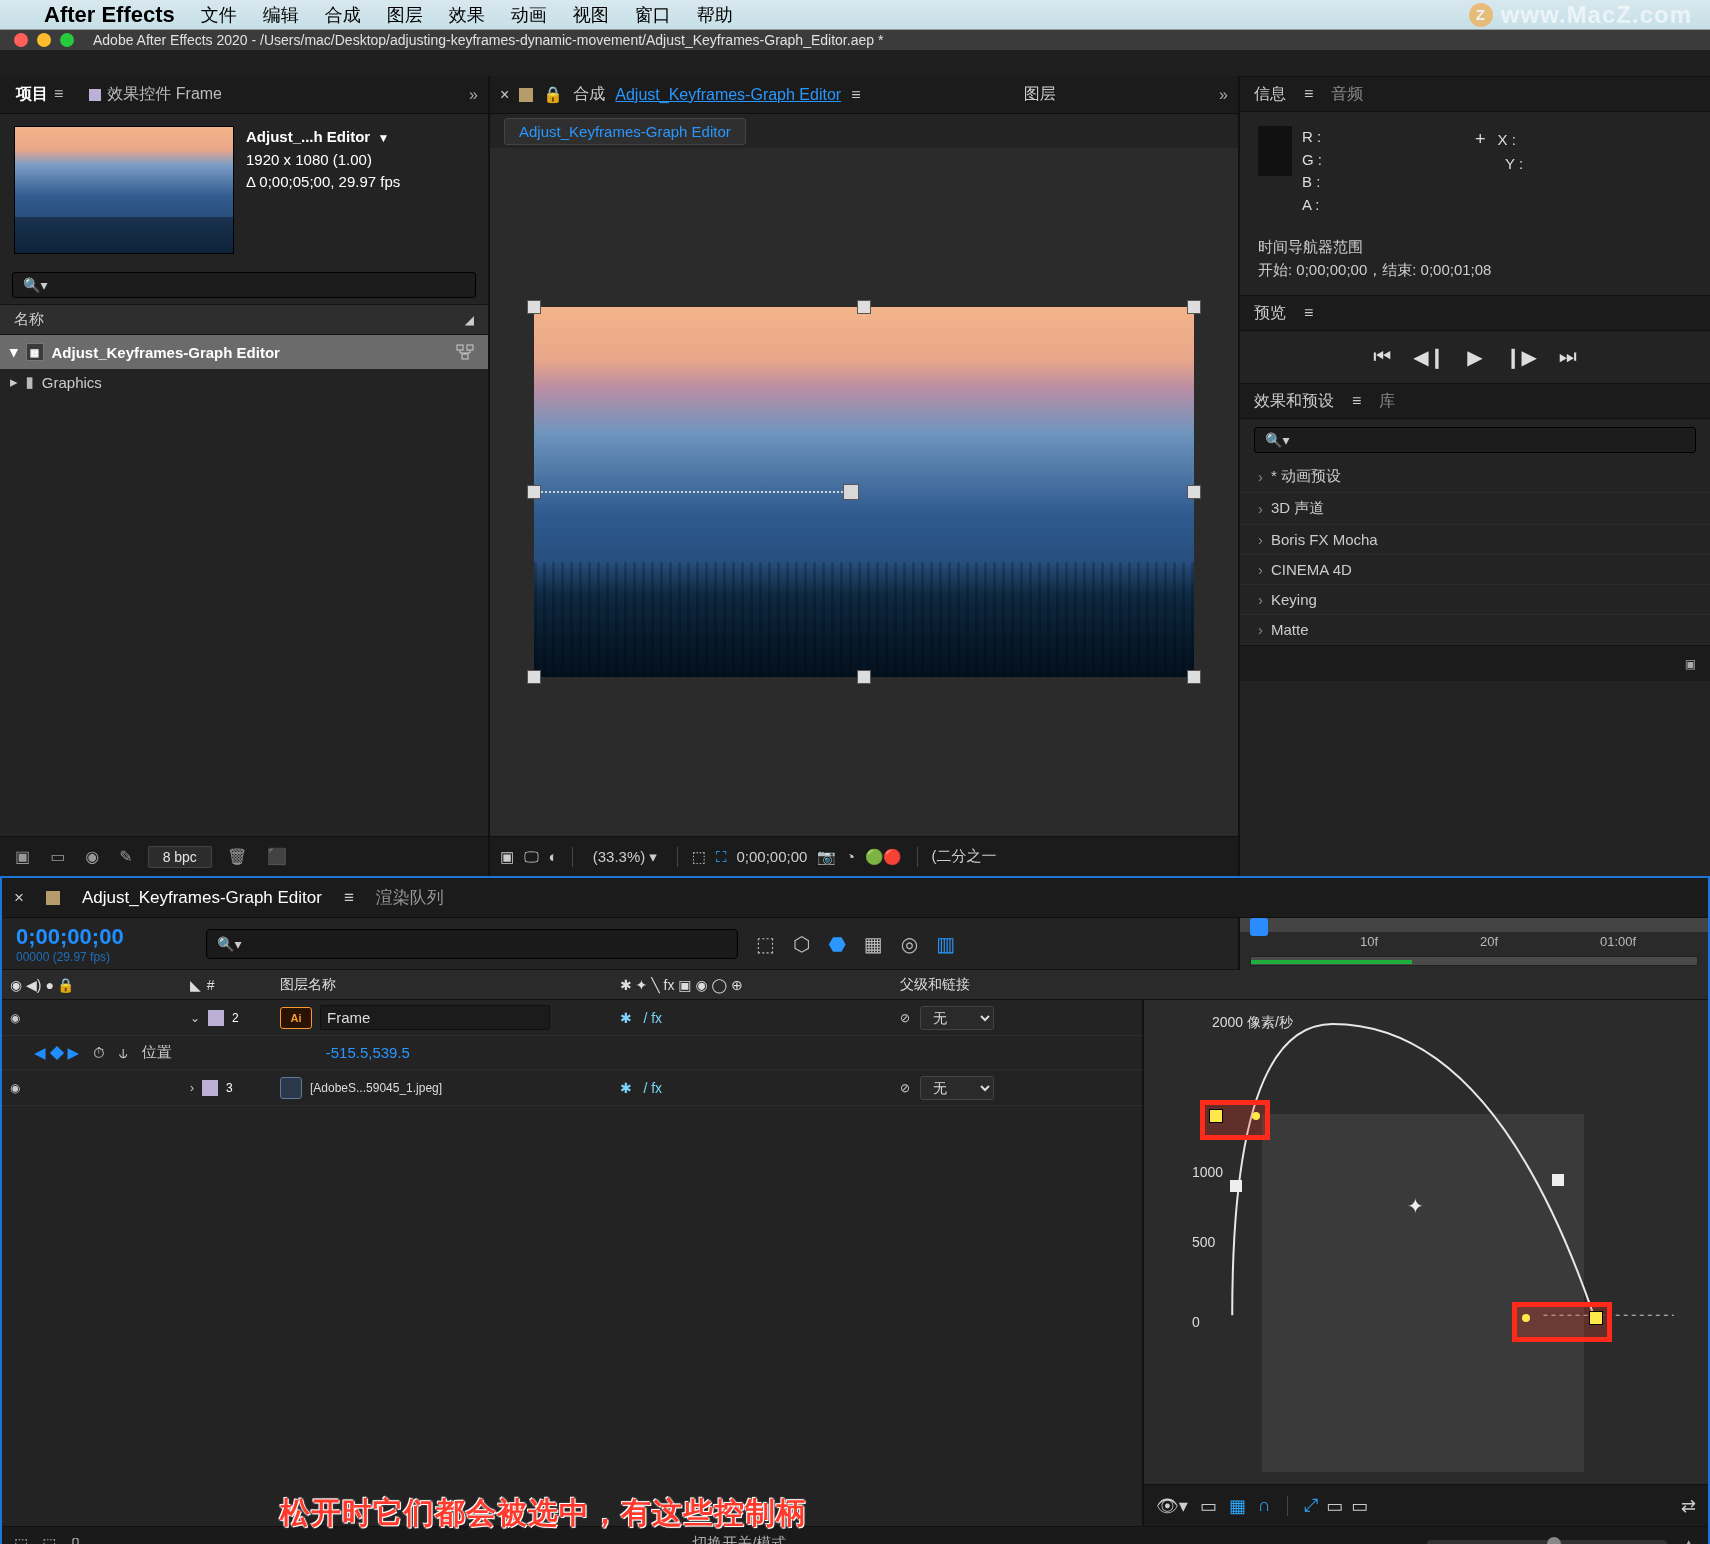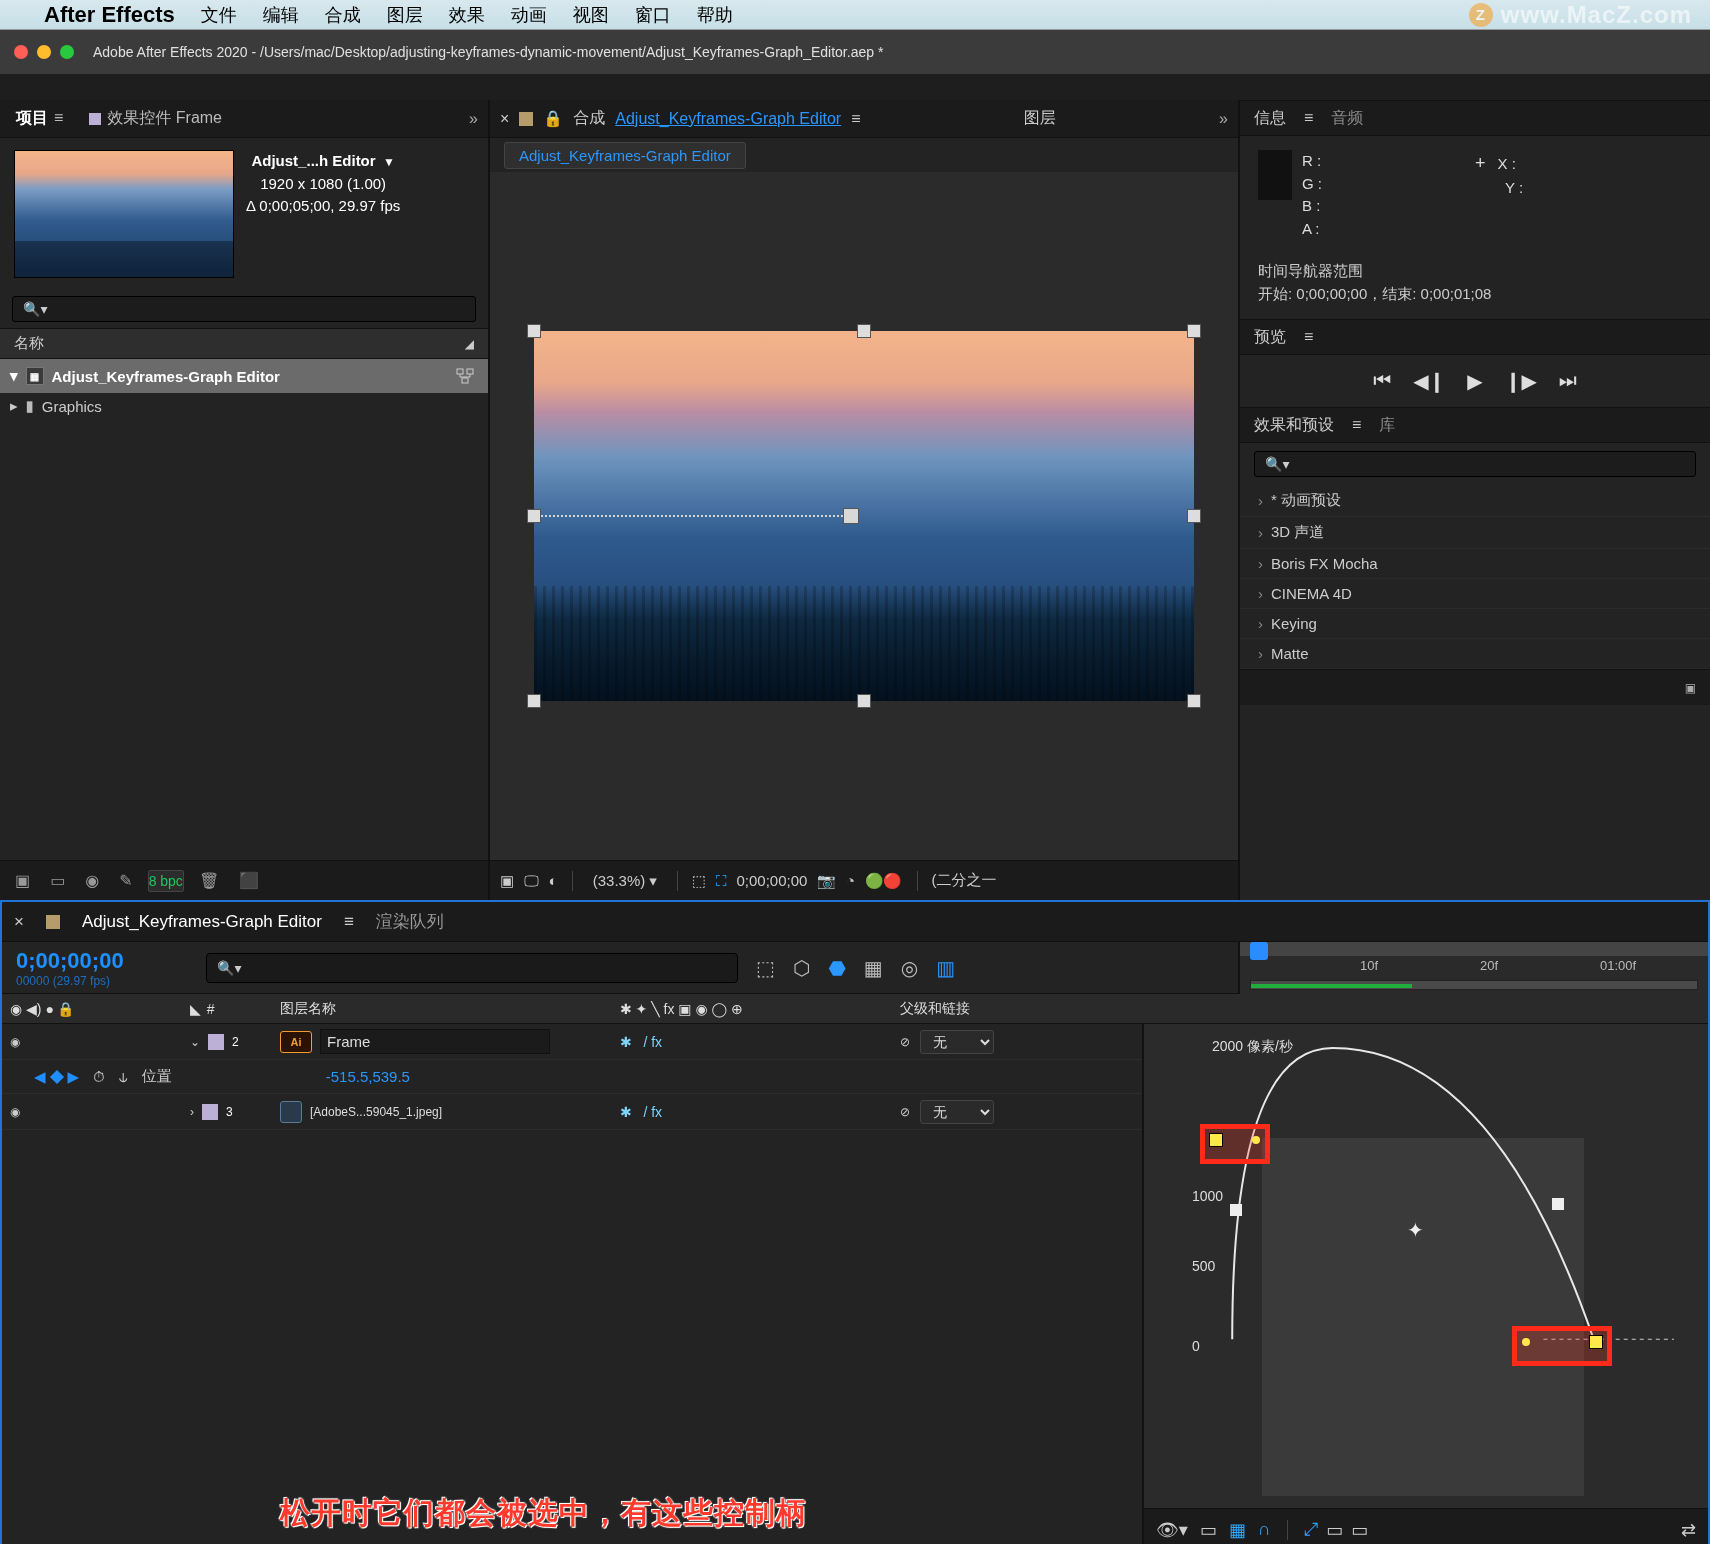--- a/index.html
+++ b/index.html
@@ -6,57 +6,57 @@
 body { background: #1e1e1e; color: #ccc; font-size: 12px; width: 1710px; height: 1544px; overflow: hidden; }
 
 
 .macos-menubar { height: 30px; background: linear-gradient(#d8e8ee,#c6dfe7); display: flex; align-items: center; padding: 0 18px; gap: 26px; color: #000; font-size: 18px; font-weight: 500; border-bottom: 1px solid #999;}
 .apple-icon { font-size: 20px; }
 .app-name { font-weight: 700; font-size: 22px; }
 .macos-menubar .watermark { margin-left: auto; display:flex; align-items:center; gap:8px; opacity:.6; color:#fff; font-weight:700; font-size:24px; letter-spacing:1px;}
 .macos-menubar .watermark .z-badge{width:24px;height:24px;border-radius:50%;background:#f7a22e;color:#fff;display:flex;align-items:center;justify-content:center;font-size:15px;}
 
 
-.window-titlebar { height: 44px; background: #3b3b3b; display: flex; align-items: center; padding: 0 14px; gap: 9px; font-size: 14px; color: #ddd;}
+.window-titlebar { height: 20px; background: #3b3b3b; display: flex; align-items: center; padding: 0 14px; gap: 9px; font-size: 14px; color: #ddd;}
 .traffic-light { width: 14px; height: 14px; border-radius: 50%; }
 .tl-red{background:#ff5f56;} .tl-yellow{background:#ffbd2e;} .tl-green{background:#27c93f;}
 .window-title { margin-left: 10px; color:#e0e0e0; }
 
 
 .workspace { display: grid; grid-template-columns: 490px 750px 470px; grid-template-rows: 800px 1fr; height: calc(100% - 58px); margin-top: 26px; }
 
 
 .project-panel { background:#232323; border-right: 2px solid #111; display:flex; flex-direction:column;}
 .panel-tabs { display:flex; align-items:center; height: 38px; padding: 0 10px; background:#1b1b1b; border-bottom:1px solid #111; gap:14px; font-size:16px;}
 .panel-tab { color:#bbb; padding:4px 6px;}
 .panel-tab.active { color:#fff; font-weight:600;}
 .panel-tab .bars{margin-left:6px;opacity:.7;}
 .panel-tab .sq{width:12px;height:12px;background:#bdb0d6;display:inline-block;margin-right:6px;vertical-align:middle;}
 .tab-arrows{margin-left:auto;color:#aaa;font-size:16px;}
 
 .comp-info { display:flex; padding:12px 14px; gap:12px; }
 .comp-thumb { width:220px; height:128px; background: linear-gradient(#f3b48a 0%,#e9a78a 18%,#7c9dc6 30%,#325c8f 55%,#163559 100%); position:relative; border:1px solid #000;}
 .comp-thumb::after{content:"";position:absolute;bottom:0;left:0;right:0;height:36px;background:rgba(0,0,0,.35);}
-.comp-meta { font-size:15px; line-height:1.5; color:#fff;text-align:center;}
+.comp-meta { font-size:15px; line-height:1.5; color:#fff;}
 .comp-meta .title{font-weight:600;}
 .comp-meta .arrow{font-size:12px;margin-left:4px;}
 
 .search-row{padding:6px 12px;}
 .search-input{width:100%;background:#1c1c1c;border:1px solid #000;border-radius:3px;color:#ccc;padding:4px 10px;font-size:14px;}
 .list-header{background:#2e2e2e;padding:5px 14px;font-size:15px;display:flex;align-items:center;gap:24px;border-top:1px solid #111;border-bottom:1px solid #111;}
 .list-header .sort{margin-left:auto;font-size:12px;}
 .tree{flex:1;}
 .tree-row{display:flex;align-items:center;padding:4px 10px;gap:8px;font-size:15px;}
 .tree-row.sel{background:#6b6b6b;color:#fff;font-weight:600;}
 .tree-row .comp-icon{width:18px;height:18px;background:#3a3a3a;border:1px solid #777;display:flex;align-items:center;justify-content:center;font-size:10px;}
 .tree-row .folder-icon{color:#bbb;}
 .flow-icon{width:26px;height:26px;display:flex;align-items:center;justify-content:center;color:#999;}
 .project-footer{height:40px;background:#1b1b1b;display:flex;align-items:center;gap:10px;padding:0 10px;border-top:1px solid #111;}
 .proj-ft-btn{color:#999;font-size:16px;padding:2px 5px;}
-.bpc-tag{background:#2c2c2c;border:1px solid #444;padding:2px 0;border-radius:2px;font-size:14px;color:#22c55e;}
+.bpc-tag{background:#2c2c2c;border:1px solid #444;padding:2px 14px;border-radius:2px;font-size:14px;color:#e5e5e5;}
 
 
 .comp-panel{background:#232323;border-right:2px solid #111;display:flex;flex-direction:column;}
 .comp-tabs{display:flex;align-items:center;height:38px;background:#1b1b1b;padding:0 10px;font-size:16px;gap:10px;border-bottom:1px solid #111;}
 .comp-tabs .lock{color:#999;}
 .comp-tabs .active-link{color:#2997ff;text-decoration:underline;}
 .comp-breadcrumb{height:34px;display:flex;align-items:center;padding:0 14px;}
 .comp-breadcrumb .crumb{background:#2f2f2f;color:#2997ff;border:1px solid #444;border-radius:3px;padding:4px 14px;font-size:15px;}
 .viewer{flex:1;display:flex;align-items:center;justify-content:center;background:#2b2b2b;}
 .viewer-inner{position:relative;width:660px;height:370px;background:linear-gradient(#f3b48a 0%,#e9a78a 14%,#b98da4 22%,#6f95be 34%,#2e5a8e 56%,#163559 100%);}

